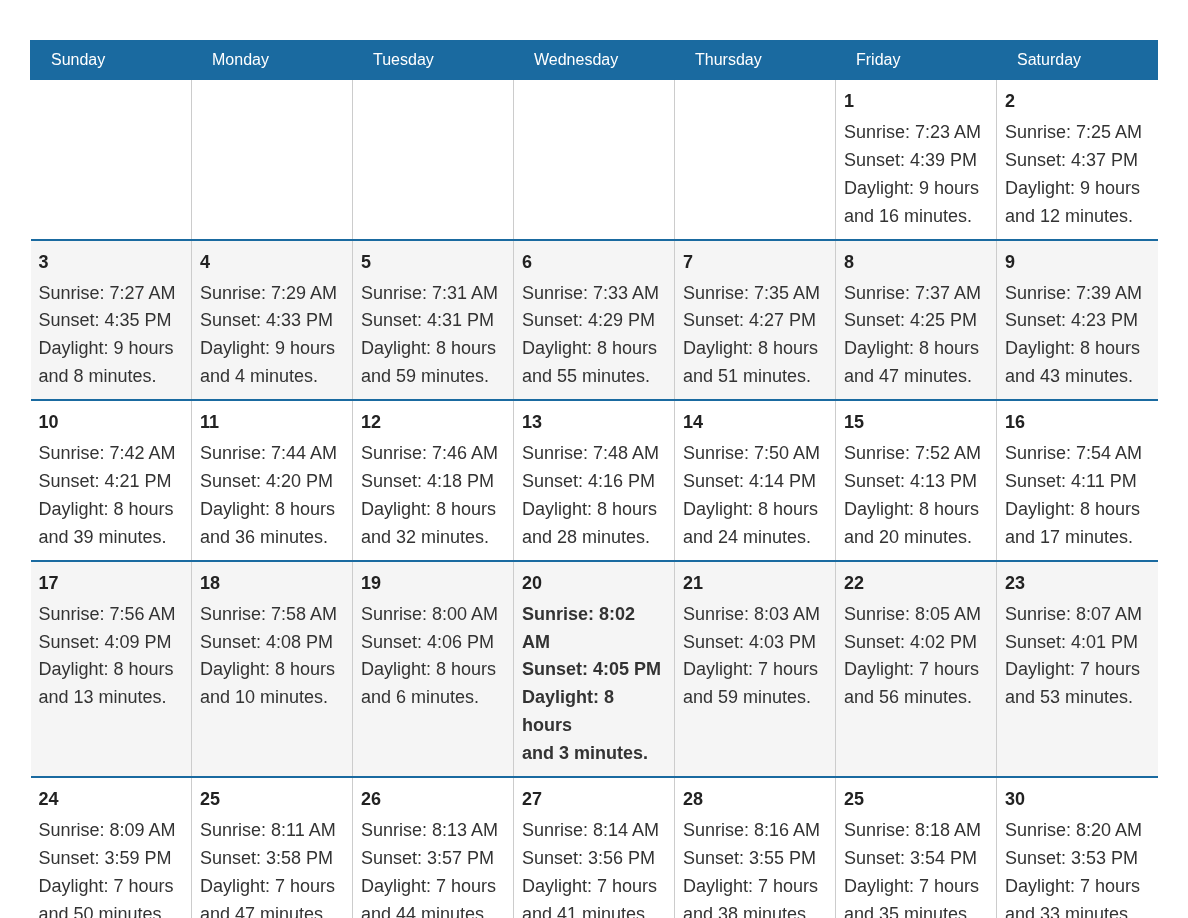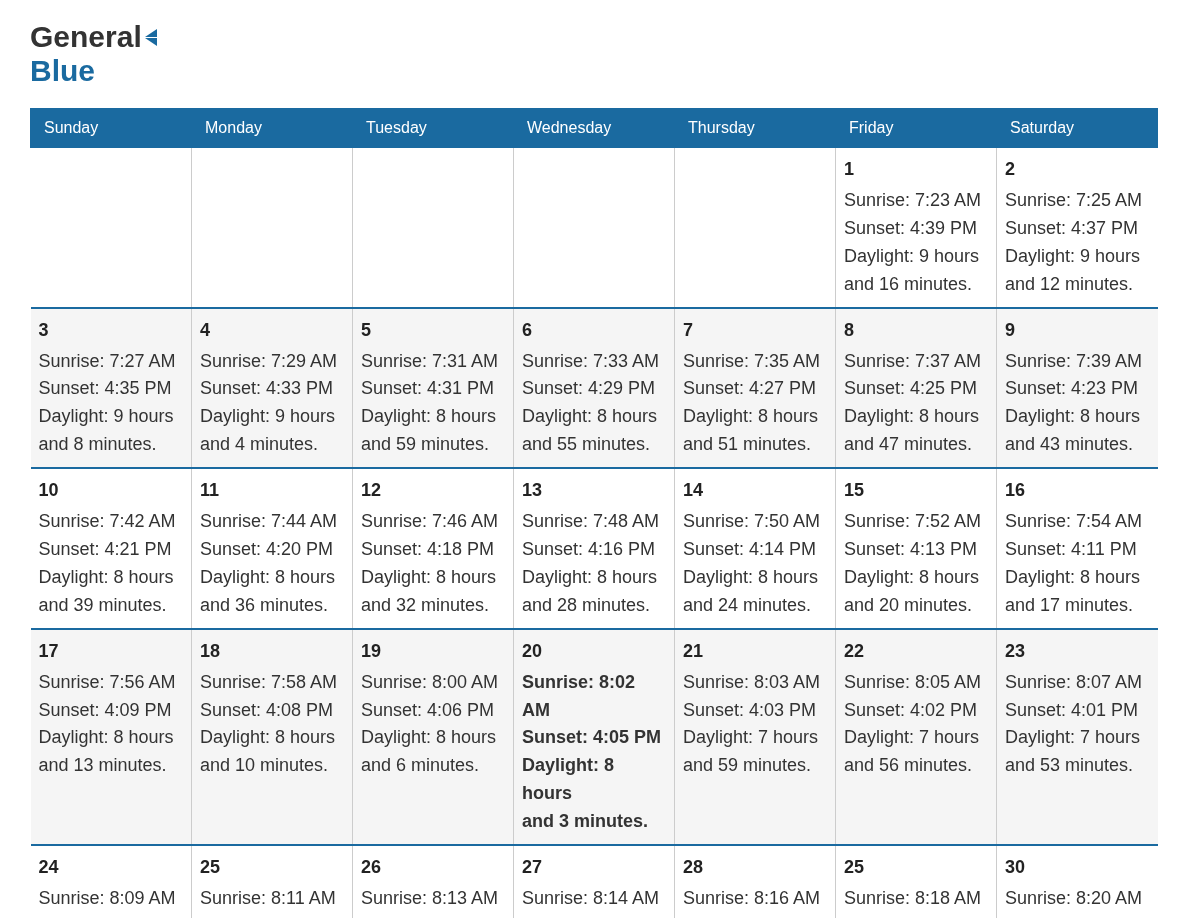--- a/index.html
+++ b/index.html
@@ -37,21 +37,21 @@
     }
     table {
       width: 100%;
       border-collapse: collapse;
     }
     thead th {
       background: #1a6aa0;
       color: #fff;
       font-size: 16px;
       font-weight: normal;
-      padding: 10px 13px;
+      padding: 10px 20px;
       text-align: left;
       border: 1px solid #1a6aa0;
     }
     tbody tr {
       border-bottom: 2px solid #1a6aa0;
     }
     tbody td {
       vertical-align: top;
       padding: 8px 8px;
       border-right: 1px solid #ccc;
@@ -112,30 +112,20 @@
     .logo-blue-text {
       font-size: 30px;
       font-weight: bold;
       color: #1a6aa0;
     }
   </style>
 </head>
 <body>
 
 <div class="header">
-  <div class="logo">
-    <div class="logo-wrapper">
-      <span class="logo-general">General</span>
-      <span class="logo-flag">
-        <span class="tri1"></span>
-        <span class="tri2"></span>
-      </span>
-    </div>
-    <span class="logo-blue-text">Blue</span>
-  </div>
 </div>
 
 <table>
   <thead>
     <tr>
     <th>Sunday</th>
         <th>Monday</th>
         <th>Tuesday</th>
         <th>Wednesday</th>
         <th>Thursday</th>

